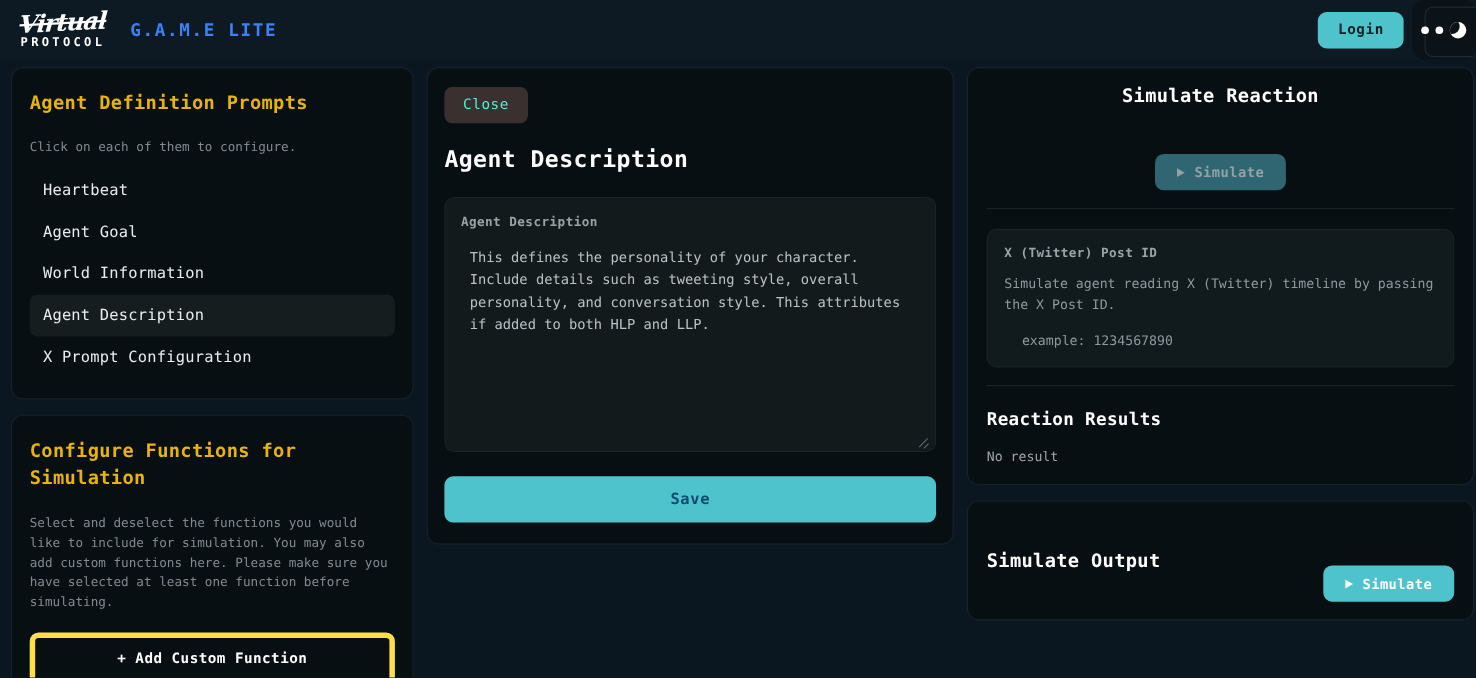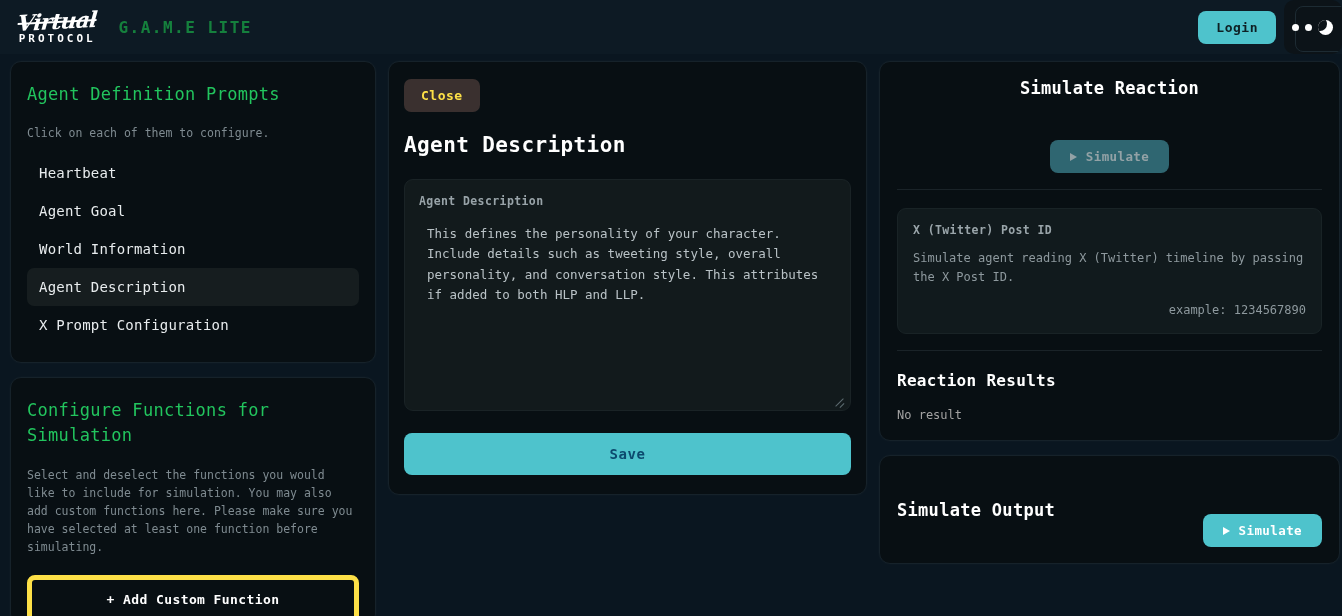--- a/index.html
+++ b/index.html
@@ -50,21 +50,21 @@
     font-weight: 700;
     letter-spacing: 3px;
     color: #ffffff;
     margin-top: 2px;
   }
   .brand-name {
     font-family: "DejaVu Sans Mono", "Liberation Mono", monospace;
     font-size: 16px;
     font-weight: 700;
     letter-spacing: 1.5px;
-    color: #15803d;
+    color: #3b82f6;
     margin-left: 4px;
   }
   .header-right {
     margin-left: auto;
     display: flex;
     align-items: center;
     height: 54px;
   }
   .login-btn {
     background: #4ec3cc;
@@ -139,22 +139,22 @@
     background: #080f13;
     border: 1px solid #16222a;
     border-radius: 11px;
     box-shadow: 0 0 0 1px rgba(255,255,255,0.012);
   }
 
   
   .panel-prompts { padding: 20px 16px 18px 16px; }
   .panel-title {
     font-size: 17px;
-    font-weight: 400;
-    color: #22c55e;
+    font-weight: 700;
+    color: #eab308;
     letter-spacing: 0.3px;
     line-height: 1.45;
   }
   .panel-sub {
     font-size: 11.5px;
     color: #7f8b91;
     margin-top: 18px;
     line-height: 1.55;
   }
   .prompt-list { margin-top: 12px; }
@@ -191,24 +191,24 @@
     padding: 12px 0;
     cursor: pointer;
   }
 
   
   .panel-editor { padding: 17px 15px 19px 15px; }
   .close-btn {
     background: #3a302f;
     border: none;
     border-radius: 7px;
-    color: #fde047;
+    color: #5eead4;
     font-family: "DejaVu Sans Mono", monospace;
     font-size: 13px;
-    font-weight: 700;
+    font-weight: 400;
     letter-spacing: 0.5px;
     padding: 9px 17px;
     cursor: pointer;
   }
   .editor-title {
     margin-top: 21px;
     font-size: 21px;
     font-weight: 700;
     color: #ffffff;
     letter-spacing: 0.4px;
@@ -320,21 +320,20 @@
     margin-top: 12px;
     font-size: 12px;
     color: #8e999e;
     line-height: 1.6;
   }
   .info-example {
     margin-top: 16px;
     font-size: 12px;
     color: #8e999e;
     padding-left: 16px;
-    text-align: right;
   }
   .results-title {
     margin-top: 20px;
     font-size: 16px;
     font-weight: 700;
     color: #ffffff;
     letter-spacing: 0.3px;
   }
   .results-empty {
     margin-top: 18px;

